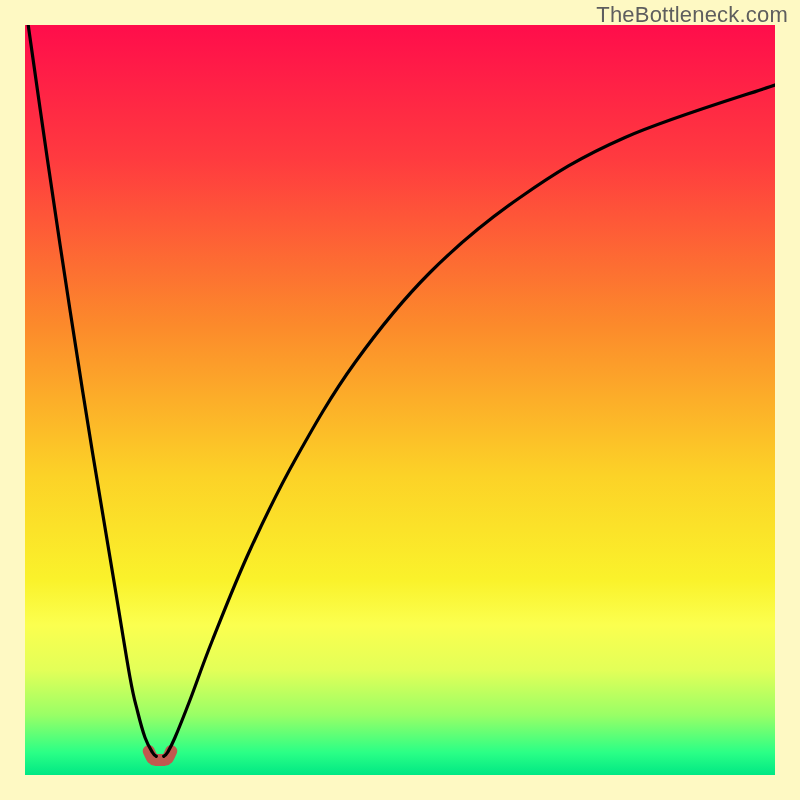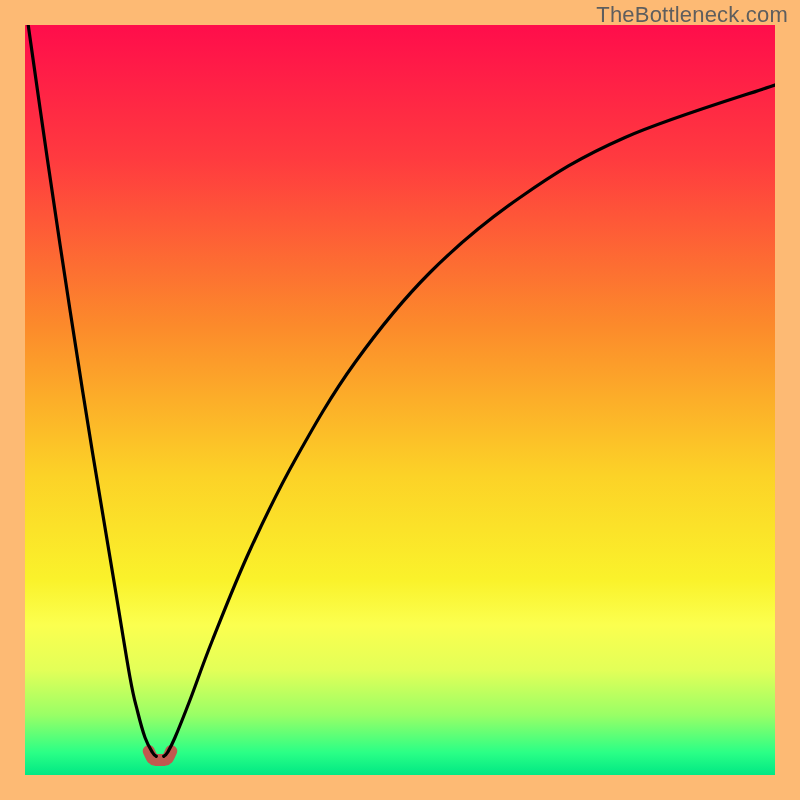--- a/index.html
+++ b/index.html
@@ -6,21 +6,21 @@
     margin: 0;
     padding: 0;
     width: 800px;
     height: 800px;
     background: #000;
     overflow: hidden;
   }
   .frame {
     position: absolute;
     inset: 0;
-    background: #fdba74;
+    background: #fef9c3;
   }
   .plot {
     position: absolute;
     left: 25px;
     top: 25px;
     width: 750px;
     height: 750px;
     overflow: hidden;
   }
   .attribution {

